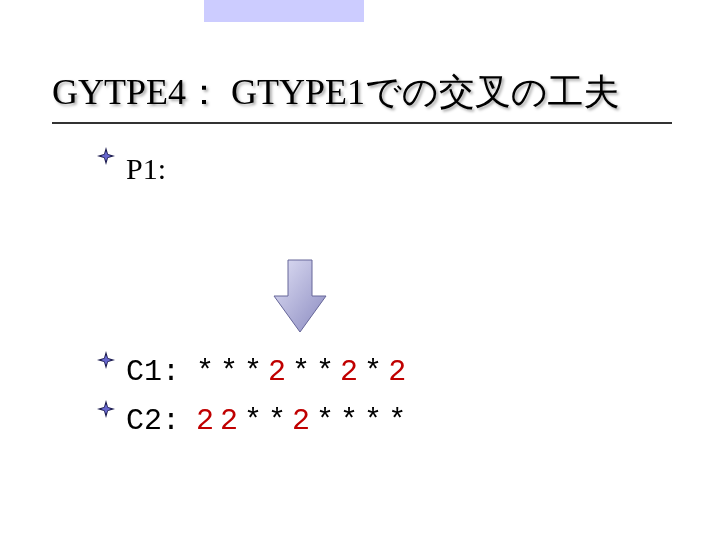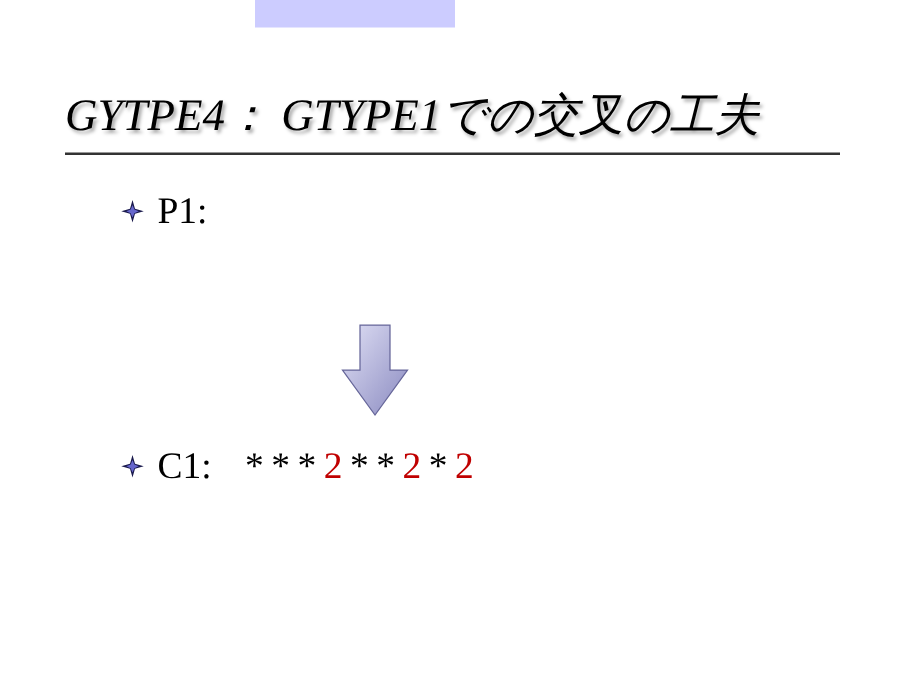--- a/index.html
+++ b/index.html
@@ -24,42 +24,40 @@
     left: 204px;
     width: 160px;
     height: 22px;
     background: #ccccff;
   }
   .title {
     position: absolute;
     top: 68px;
     left: 52px;
     font-size: 36px;
-    font-style: italic;
     white-space: nowrap;
     text-shadow: 2px 2px 3px rgba(0,0,0,0.35);
   }
   .title-rule {
     position: absolute;
     top: 122px;
     left: 52px;
     width: 620px;
     height: 2px;
     background: #333;
   }
   .content {
     position: absolute;
     top: 146px;
     left: 96px;
     font-size: 30px;
     line-height: 1.5;
   }
   .row {
     display: flex;
-    align-items: center;
     gap: 10px;
     margin-bottom: 4px;
   }
   .bullet svg {
     width: 20px;
     height: 20px;
     display: block;
   }
   .lbl {
     width: 60px;
@@ -72,20 +70,21 @@
     position: absolute;
     top: 256px;
     left: 270px;
   }
   .lower {
     position: absolute;
     top: 350px;
     left: 96px;
     font-size: 30px;
     line-height: 1.5;
+    font-family: Liberation Mono, monospace;
   }
 </style>
 </head>
 <body>
 
 <div class="slide">
 
   <div class="topbar"></div>
 
   <div class="title">GYTPE4： GTYPE1での交叉の工夫</div>
@@ -119,15 +118,25 @@
       <div class="row">
         <span class="bullet">
           <svg viewBox="0 0 20 20">
             <polygon points="10,1 12,8 19,10 12,12 10,19 8,12 1,10 8,8" fill="#1a1a4d"></polygon>
             <polygon points="10,5 11.5,8.5 15,10 11.5,11.5 10,15 8.5,11.5 5,10 8.5,8.5" fill="#6666cc"></polygon>
           </svg>
         </span>
         <span class="lbl">C1:</span>
         <span class="seq"><span>*</span><span>*</span><span>*</span><span class="red">2</span><span>*</span><span>*</span><span class="red">2</span><span>*</span><span class="red">2</span></span>
       </div>
+      <div class="row">
+        <span class="bullet">
+          <svg viewBox="0 0 20 20">
+            <polygon points="10,1 12,8 19,10 12,12 10,19 8,12 1,10 8,8" fill="#1a1a4d"></polygon>
+            <polygon points="10,5 11.5,8.5 15,10 11.5,11.5 10,15 8.5,11.5 5,10 8.5,8.5" fill="#6666cc"></polygon>
+          </svg>
+        </span>
+        <span class="lbl">C2:</span>
+        <span class="seq"><span class="red">2</span><span class="red">2</span><span>*</span><span>*</span><span class="red">2</span><span>*</span><span>*</span><span>*</span><span>*</span></span>
+      </div>
     </div>
 
 </div>
 
 </body></html>

